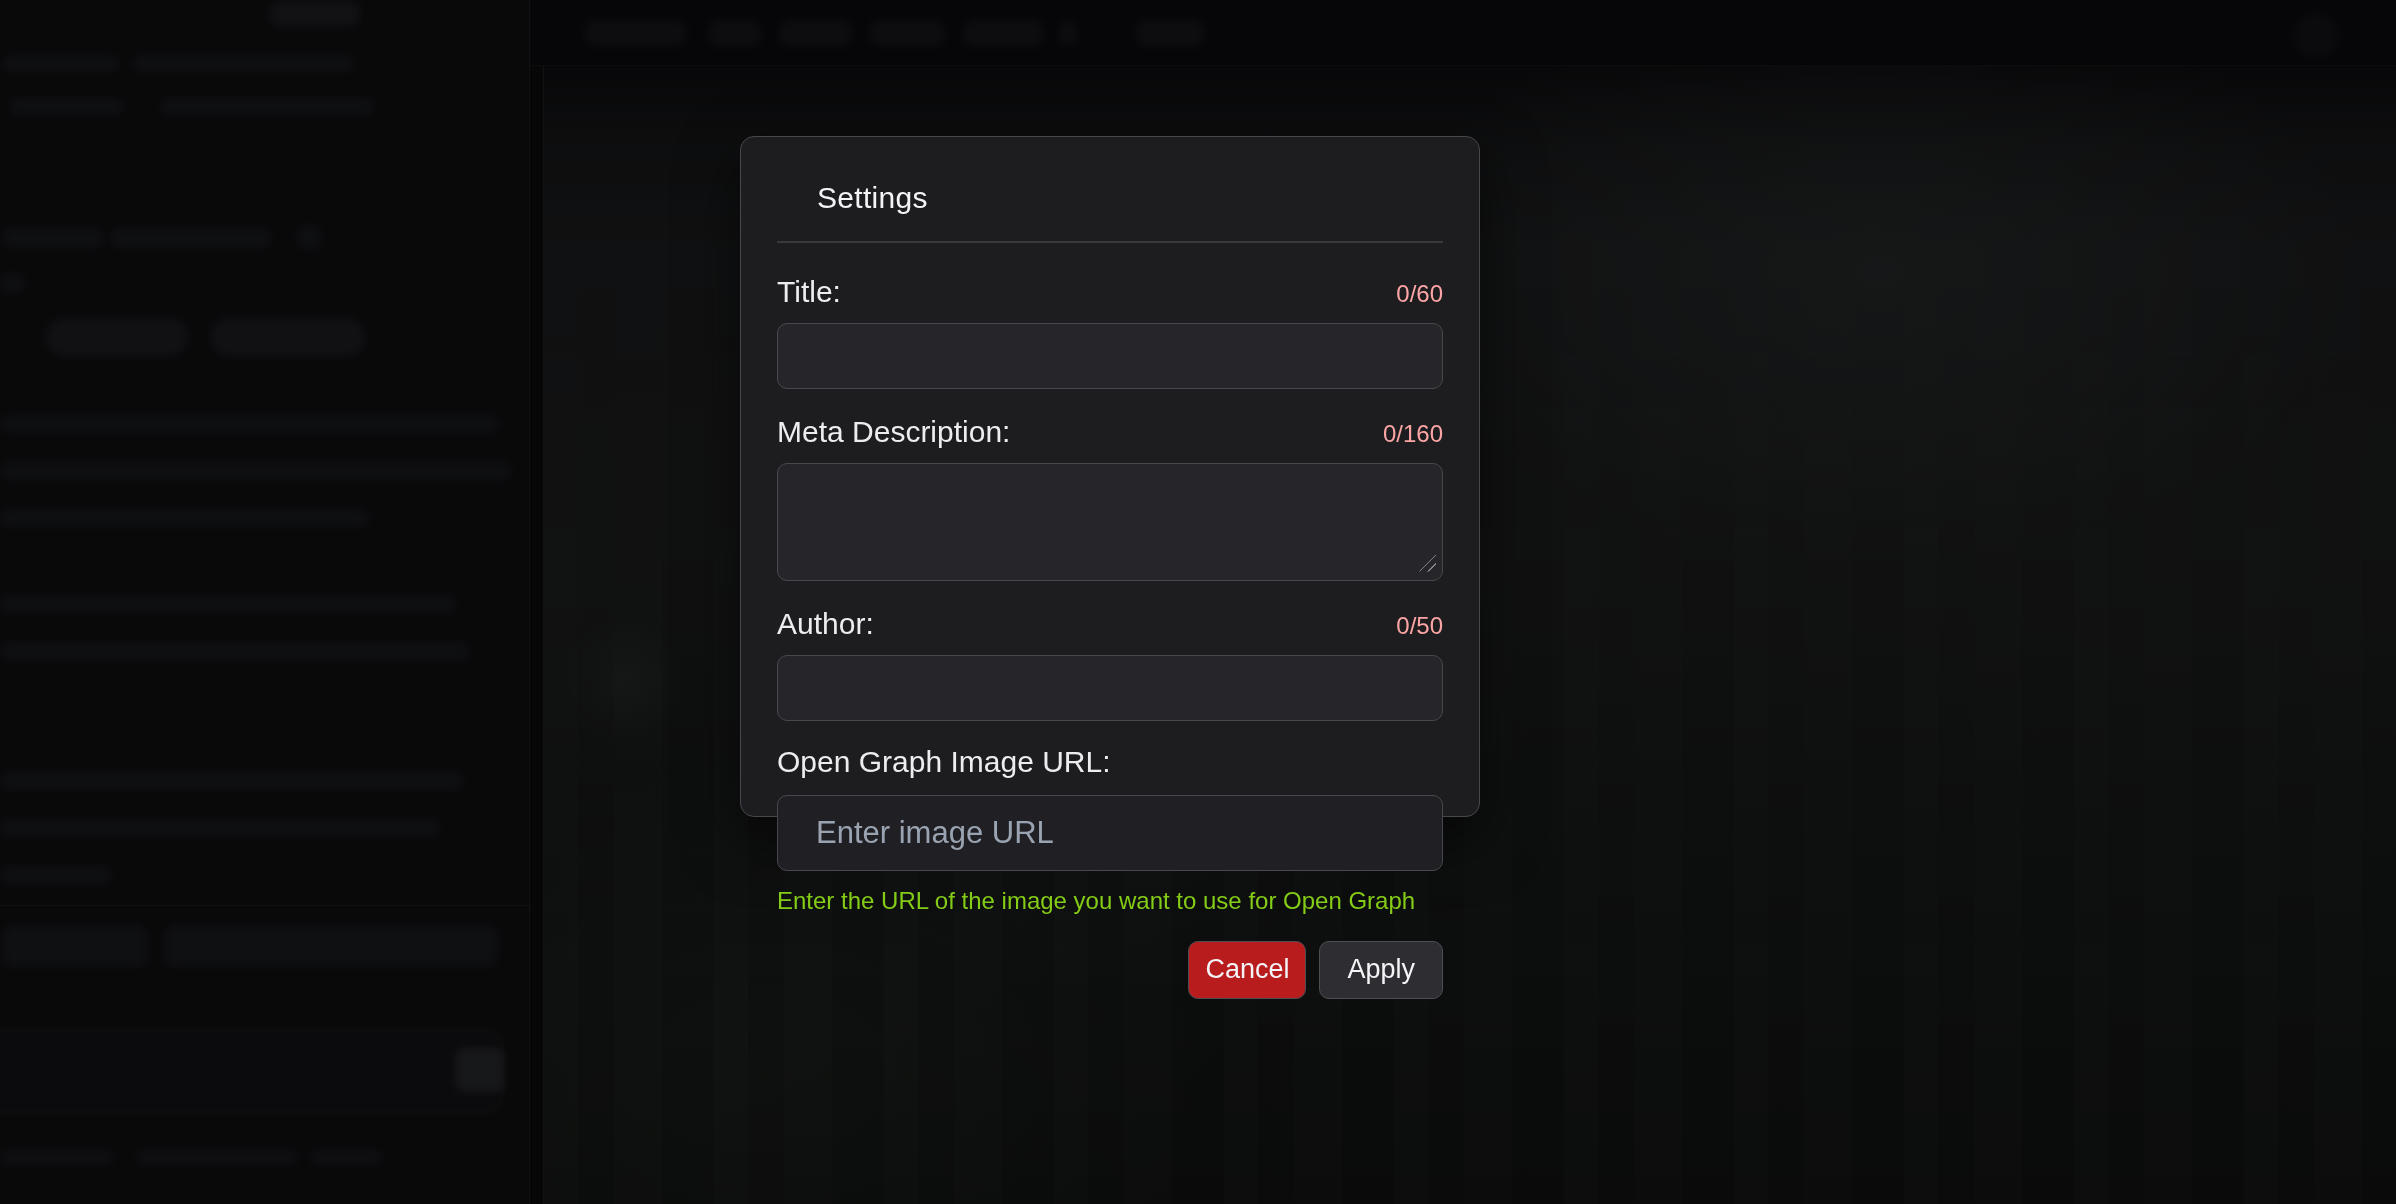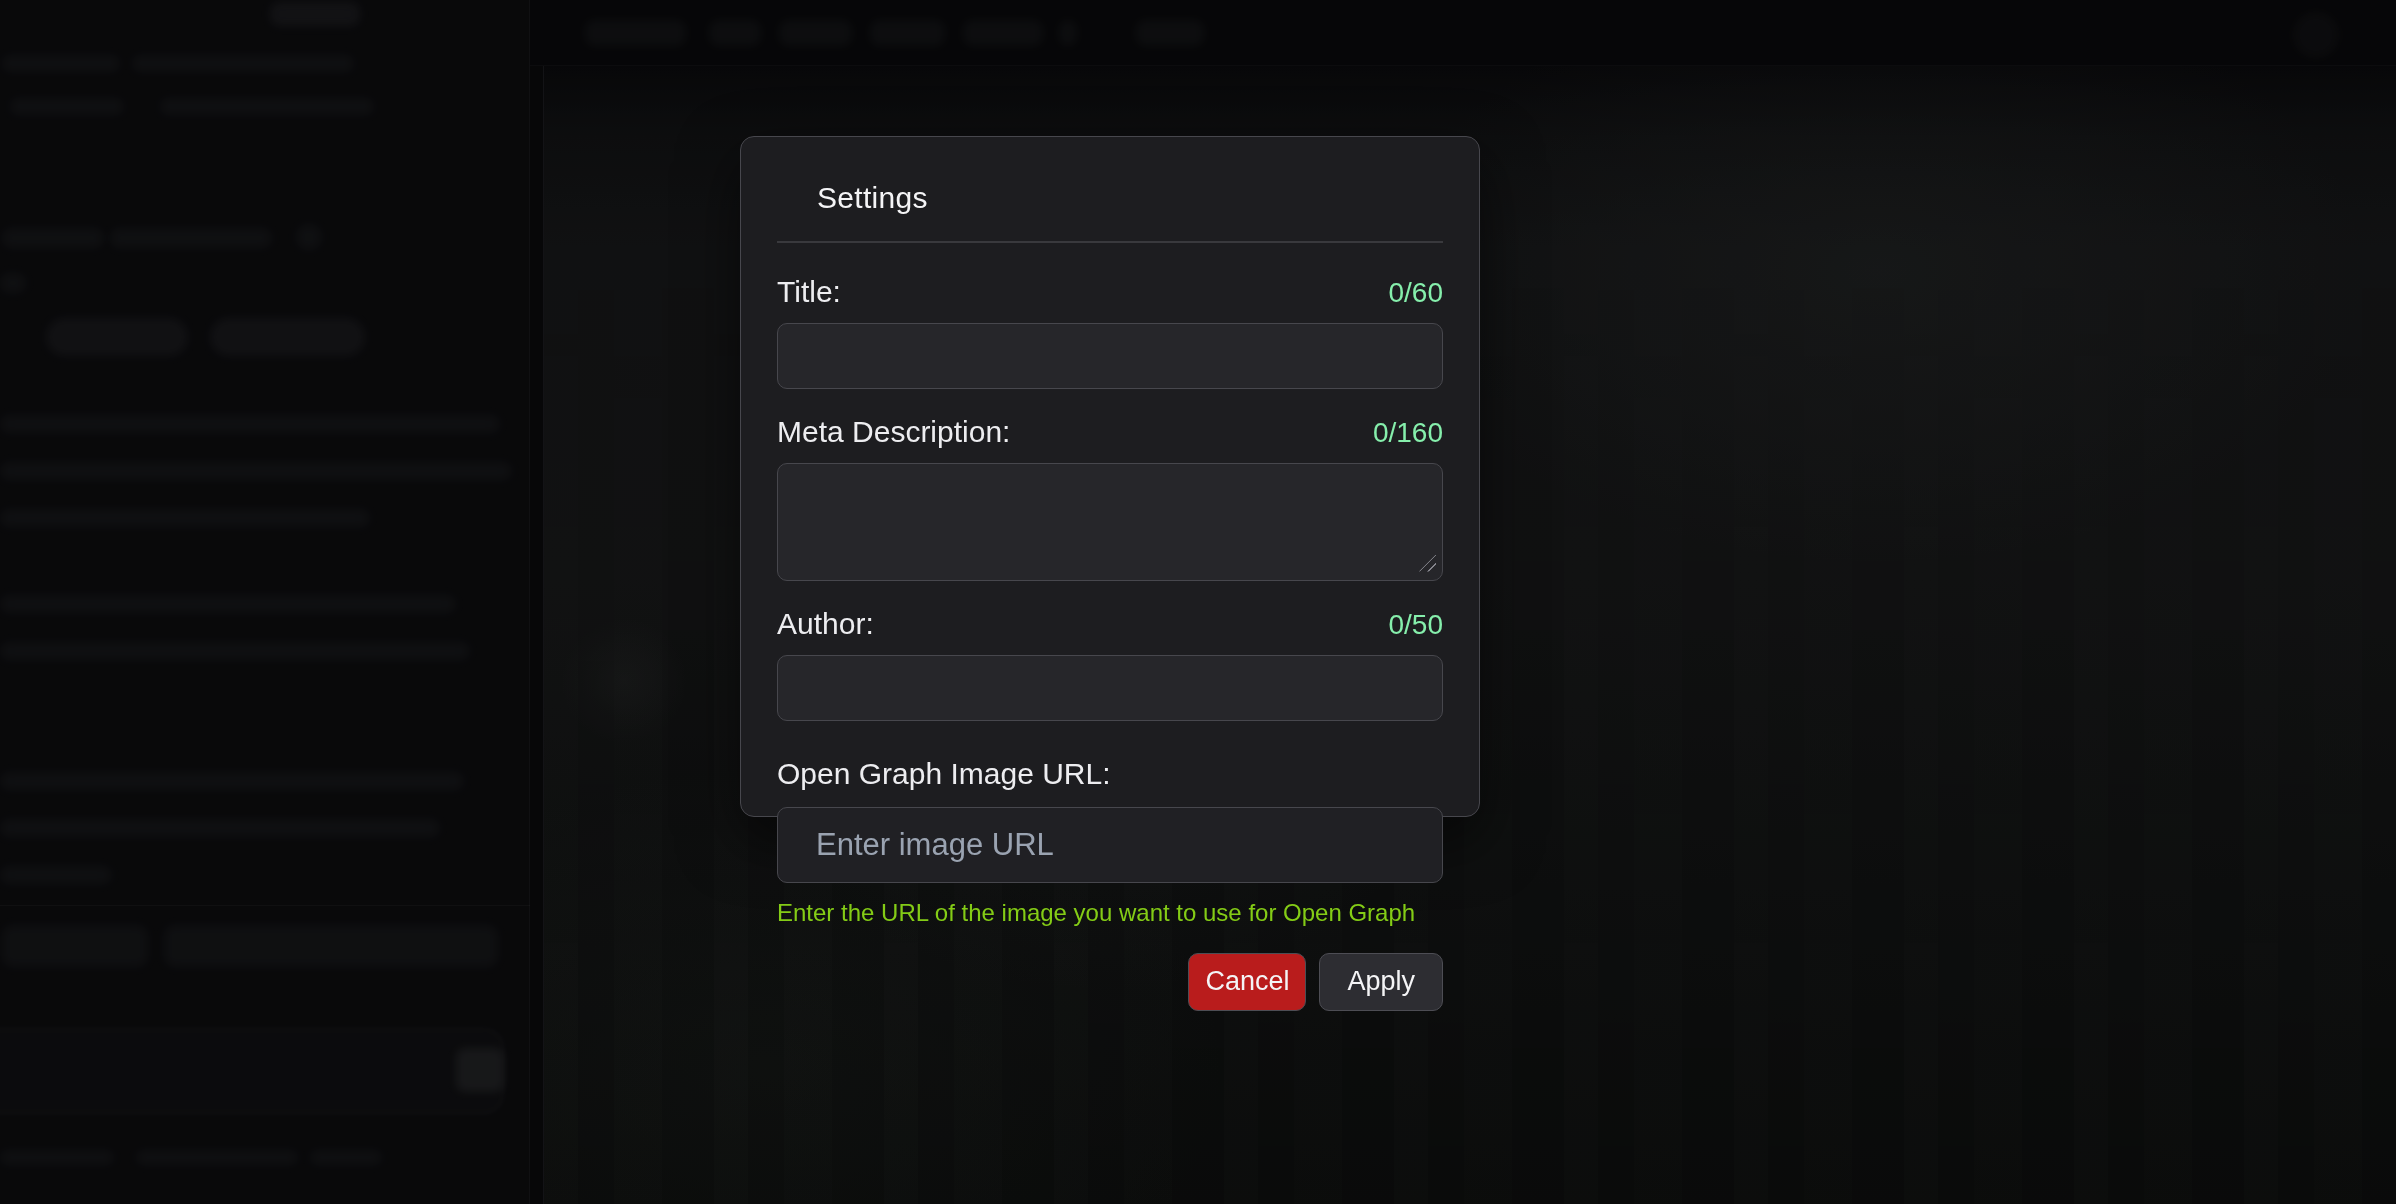--- a/index.html
+++ b/index.html
@@ -84,21 +84,21 @@
     padding-left: 40px; letter-spacing: 0.3px;
   }
   .modal-divider { height: 1.5px; background: #39393d; margin-top: 26px; }
 
   .field-group { margin-top: 26px; }
   .field-group.first { margin-top: 32px; }
   .label-row {
     display: flex; justify-content: space-between; align-items: baseline;
   }
   .field-label { font-size: 30px; color: #ededf0; font-weight: 400; }
-  .field-counter { font-size: 28px; color: #86efac; }
+  .field-counter { font-size: 24px; color: #fca5a5; }
 
   .text-input, .text-area {
     width: 100%; margin-top: 14px;
     background: #26262a; border: 1.5px solid #47474d; border-radius: 10px;
     color: #e8e8ec; font-size: 28px; padding: 0 38px; outline: none;
     font-family: "Liberation Sans", "DejaVu Sans", sans-serif;
   }
   .text-input { height: 66px; }
   .ta-wrap { position: relative; }
   .text-area { height: 118px; padding: 16px 22px; resize: none; display: block; }
@@ -212,21 +212,21 @@
   </div>
 
   <div class="field-group">
     <div class="label-row">
       <span class="field-label">Author:</span>
       <span class="field-counter">0/50</span>
     </div>
     <input class="text-input" type="text" style="">
   </div>
 
-  <div class="field-group" style="margin-top:36px;">
+  <div class="field-group" style="margin-top:24px;">
     <div class="label-row">
       <span class="field-label">Open Graph Image URL:</span>
     </div>
     <input class="text-input og-input" type="text" placeholder="Enter image URL" style="">
     <div class="helper-text">Enter the URL of the image you want to use for Open Graph</div>
   </div>
 
   <div class="btn-row">
     <button class="btn btn-cancel">Cancel</button>
     <button class="btn btn-apply">Apply</button>

